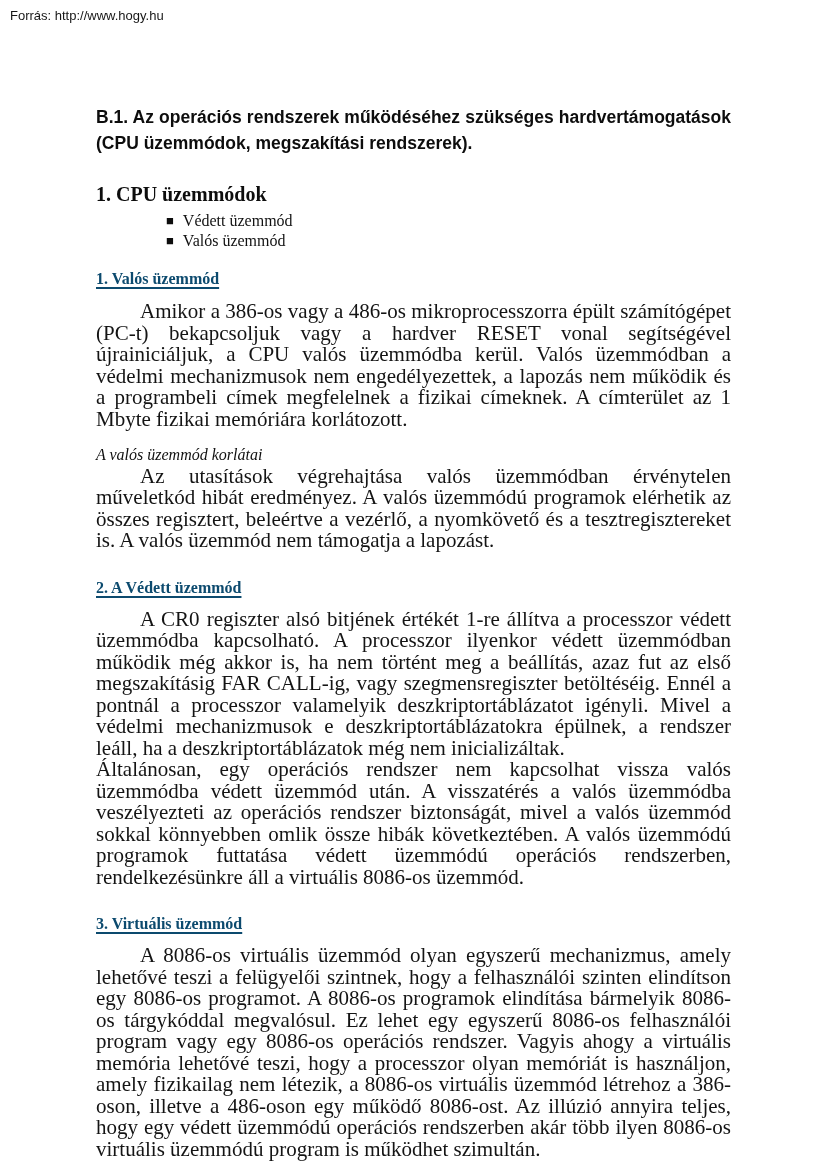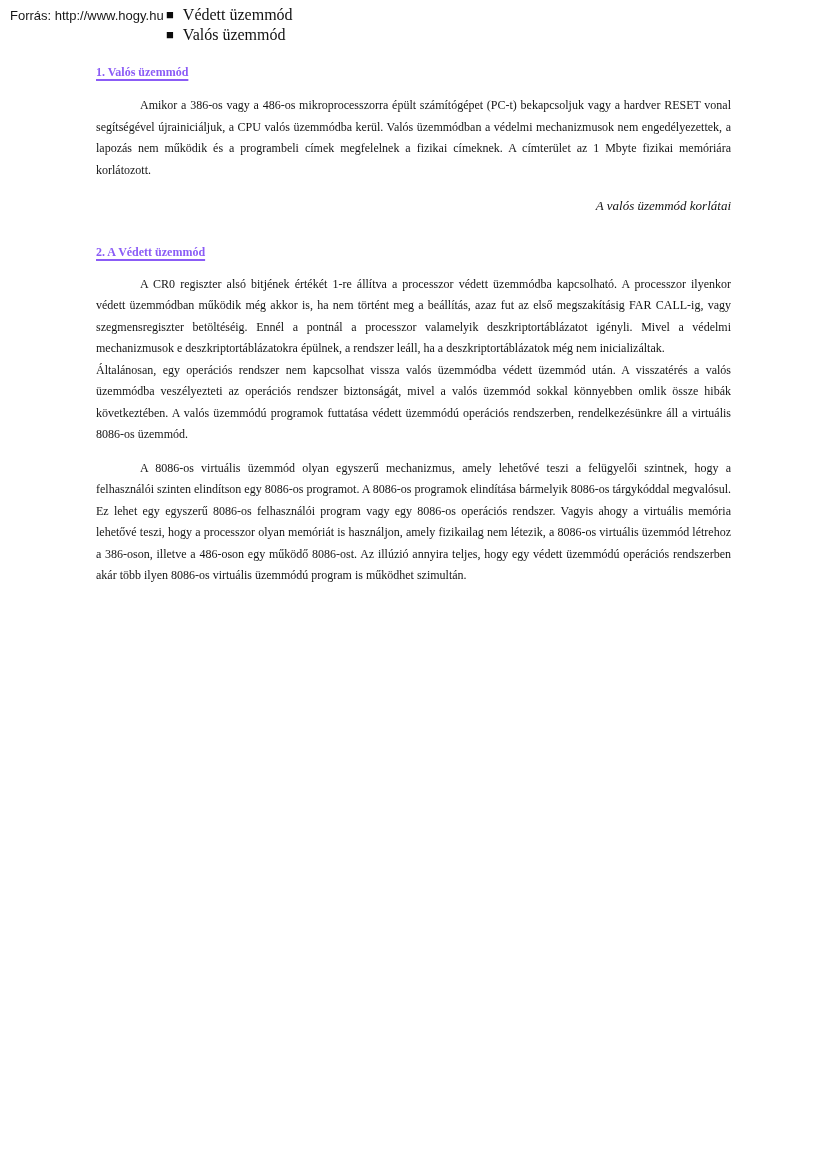--- a/index.html
+++ b/index.html
@@ -59,78 +59,81 @@
   .bullet-glyph {
     display: inline-block;
     font-size: 13px;
     margin-right: 9px;
     vertical-align: 1px;
     color: #0d0d0d;
   }
   .h2 {
     margin: 18px 0 0 0;
     font-weight: bold;
-    font-size: 12px;
+    font-size: 16px;
     line-height: 19px;
     text-decoration: underline;
     text-underline-offset: 3px;
     text-decoration-thickness: 1.5px;
-    color: #8b5cf6;
+    color: #0c4a6e;
   }
   .h2.tight { margin-top: 26px; }
   .h3-italic {
     margin: 14px 0 0 0;
     font-style: italic;
-    font-size: 13px;
+    font-size: 16px;
     line-height: 21.5px;
-    text-align: right;
   }
   p.body {
     margin: 0;
-    font-size: 12px;
+    font-size: 21px;
     line-height: 21.5px;
     text-align: justify;
     color: #141414;
   }
   p.body.indent { text-indent: 44px; }
   p.body.after-heading { margin-top: 12px; }
   p.body.first-para { margin-top: 13px; }
   p.body.after-italic { margin-top: 0; }
 </style>
 </head>
 <body>
 
 <div class="page">
 
   <div class="source-note">Forrás: http://www.hogy.hu</div>
 
   <div class="content">
 
+    <div class="doc-title">B.1. Az operációs rendszerek működéséhez szükséges hardvertámogatások (CPU üzemmódok, megszakítási rendszerek).</div>
 
+    <div class="h1">1. CPU üzemmódok</div>
 
     <ul class="bullet-list">
       <li>
         <span class="bullet-glyph">■</span><span>Védett üzemmód</span>
       </li>
       <li>
         <span class="bullet-glyph">■</span><span>Valós üzemmód</span>
       </li>
     </ul>
 
     <div class="h2">1. Valós üzemmód</div>
 
     <p class="body indent first-para">Amikor a 386-os vagy a 486-os mikroprocesszorra épült számítógépet (PC-t) bekapcsoljuk vagy a hardver RESET vonal segítségével újrainiciáljuk, a CPU valós üzemmódba kerül. Valós üzemmódban a védelmi mechanizmusok nem engedélyezettek, a lapozás nem működik és a programbeli címek megfelelnek a fizikai címeknek. A címterület az 1 Mbyte fizikai memóriára korlátozott.</p>
 
     <div class="h3-italic">A valós üzemmód korlátai</div>
 
+    <p class="body indent after-italic">Az utasítások végrehajtása valós üzemmódban érvénytelen műveletkód hibát eredményez. A valós üzemmódú programok elérhetik az összes regisztert, beleértve a vezérlő, a nyomkövető és a tesztregisztereket is. A valós üzemmód nem támogatja a lapozást.</p>
 
     <div class="h2 tight">2. A Védett üzemmód</div>
 
     <p class="body indent after-heading">A CR0 regiszter alsó bitjének értékét 1-re állítva a processzor védett üzemmódba kapcsolható. A processzor ilyenkor védett üzemmódban működik még akkor is, ha nem történt meg a beállítás, azaz fut az első megszakításig FAR CALL-ig, vagy szegmensregiszter betöltéséig. Ennél a pontnál a processzor valamelyik deszkriptortáblázatot igényli. Mivel a védelmi mechanizmusok e deszkriptortáblázatokra épülnek, a rendszer leáll, ha a deszkriptortáblázatok még nem inicializáltak.</p>
 
 
     <p class="body">Általánosan, egy operációs rendszer nem kapcsolhat vissza valós üzemmódba védett üzemmód után. A visszatérés a valós üzemmódba veszélyezteti az operációs rendszer biztonságát, mivel a valós üzemmód sokkal könnyebben omlik össze hibák következtében. A valós üzemmódú programok futtatása védett üzemmódú operációs rendszerben, rendelkezésünkre áll a virtuális 8086-os üzemmód.</p>
 
+    <div class="h2 tight">3. Virtuális üzemmód</div>
 
     <p class="body indent after-heading">A 8086-os virtuális üzemmód olyan egyszerű mechanizmus, amely lehetővé teszi a felügyelői szintnek, hogy a felhasználói szinten elindítson egy 8086-os programot. A 8086-os programok elindítása bármelyik 8086-os tárgykóddal megvalósul. Ez lehet egy egyszerű 8086-os felhasználói program vagy egy 8086-os operációs rendszer. Vagyis ahogy a virtuális memória lehetővé teszi, hogy a processzor olyan memóriát is használjon, amely fizikailag nem létezik, a 8086-os virtuális üzemmód létrehoz a 386-oson, illetve a 486-oson egy működő 8086-ost. Az illúzió annyira teljes, hogy egy védett üzemmódú operációs rendszerben akár több ilyen 8086-os virtuális üzemmódú program is működhet szimultán.</p>
 
   </div>
 </div>
 
 </body></html>

